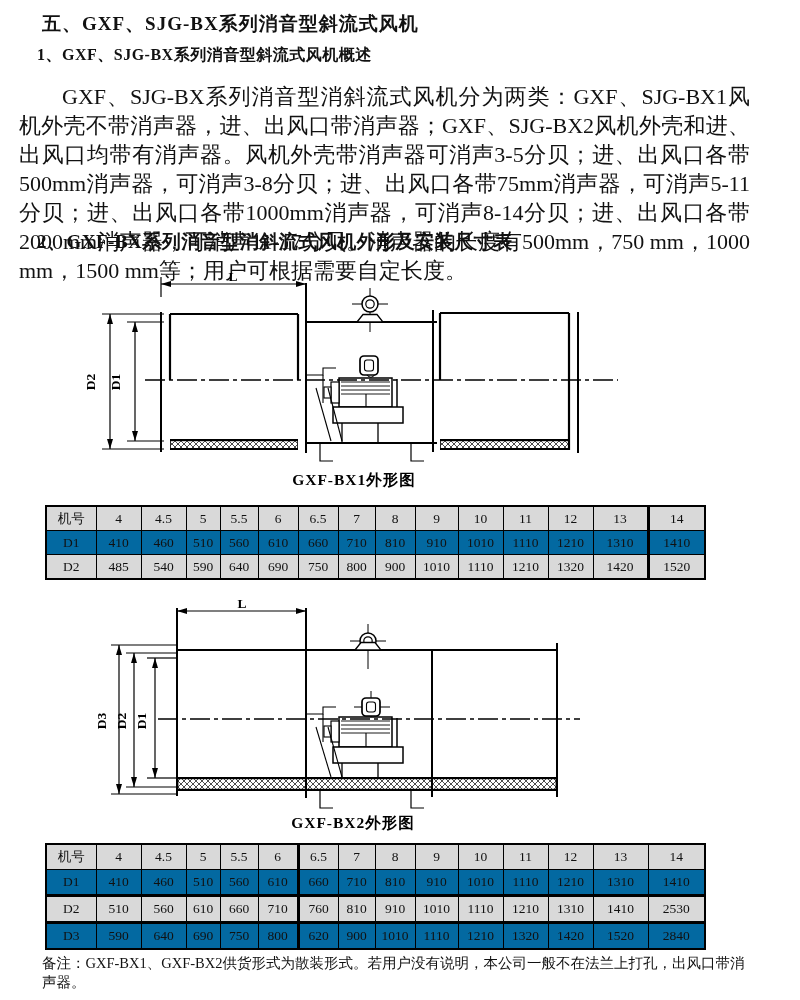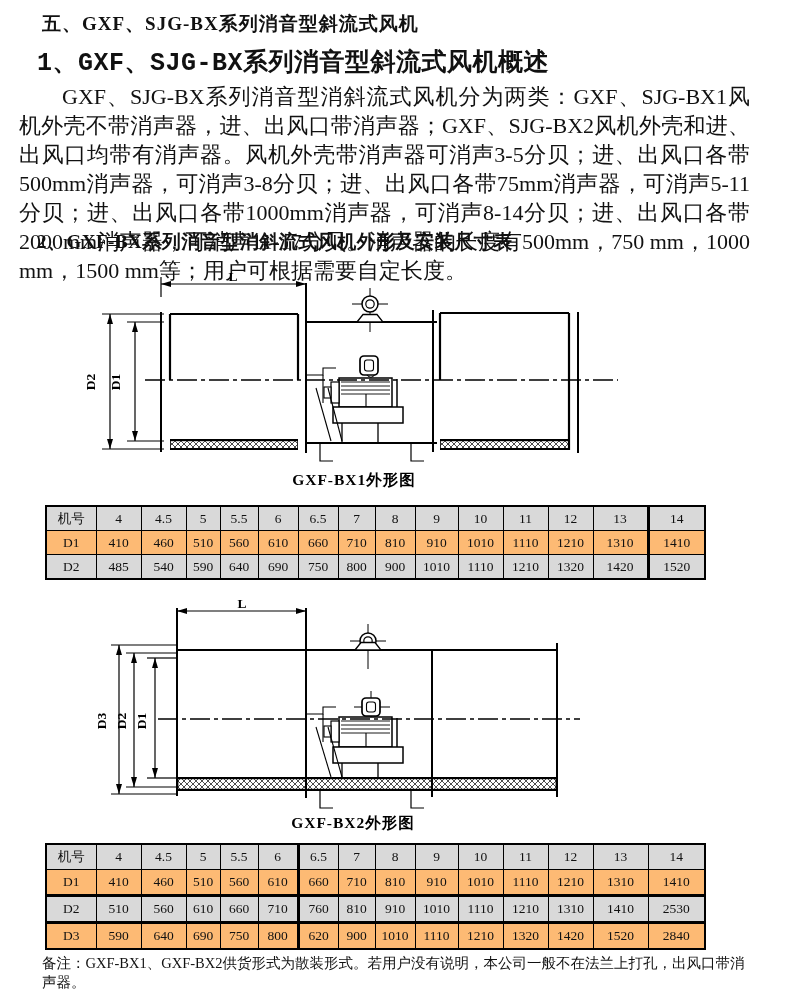--- a/index.html
+++ b/index.html
@@ -2,29 +2,29 @@
 <html><head>
 <meta charset="utf-8">
 <style>
   html,body{margin:0;padding:0;}
   body{
     width:800px;height:1000px;background:#ffffff;position:relative;overflow:hidden;
     font-family:"Liberation Serif","DejaVu Serif",serif;color:#111;
   }
   .abs{position:absolute;}
   .h1{left:42px;top:11px;font-size:19px;font-weight:bold;letter-spacing:1px;font-family:Liberation Serif, serif;}
-  .h2{left:37px;top:45px;font-size:25px;font-weight:bold;letter-spacing:.5px;font-family:Liberation Mono, monospace;}
+  .h2{left:37px;top:45px;font-size:16px;font-weight:bold;letter-spacing:.5px;}
   .para{left:19px;top:82px;width:731px;font-size:22px;line-height:29px;text-align:justify;text-indent:43px;}
   .h3{left:37px;top:229px;font-size:19px;font-weight:bold;letter-spacing:.5px;}
   .note{left:42px;top:954px;width:712px;font-size:14.5px;}
   #svg1{left:40px;top:270px;}
   #svg2{left:40px;top:595px;}
   #table1{left:45px;top:505px;}
   #table2{left:45px;top:843px;}
-  table{border-collapse:collapse;table-layout:fixed;border:2.5px solid #000;background:#fdba74;padding-left:8px;}
+  table{border-collapse:collapse;table-layout:fixed;border:2.5px solid #000;background:#0369a1;padding-left:8px;}
   th,td{border:1.8px solid #000;text-align:center;vertical-align:middle;
         font-weight:normal;font-size:13.5px;padding:0;font-family:"Liberation Serif","DejaVu Serif",serif;}
   #table1 th,#table1 td{height:23px;}
   #table2 th,#table2 td{height:24px;}
   tr.shade th,tr.shade td{background:#d9d9d9;}
   #table1 tr > *:nth-child(14){border-right-width:3px;}
   #table2 tr > *:nth-child(6){border-right-width:3px;}
   #table2 tbody tr:nth-child(3) > *{border-top-width:3px;border-bottom-width:3px;}
   .dimtxt{font:bold 13.5px "Liberation Serif",serif;fill:#000;stroke:none;}
   .captxt{font:bold 15.5px "Liberation Serif",serif;fill:#000;stroke:none;letter-spacing:1px;}

